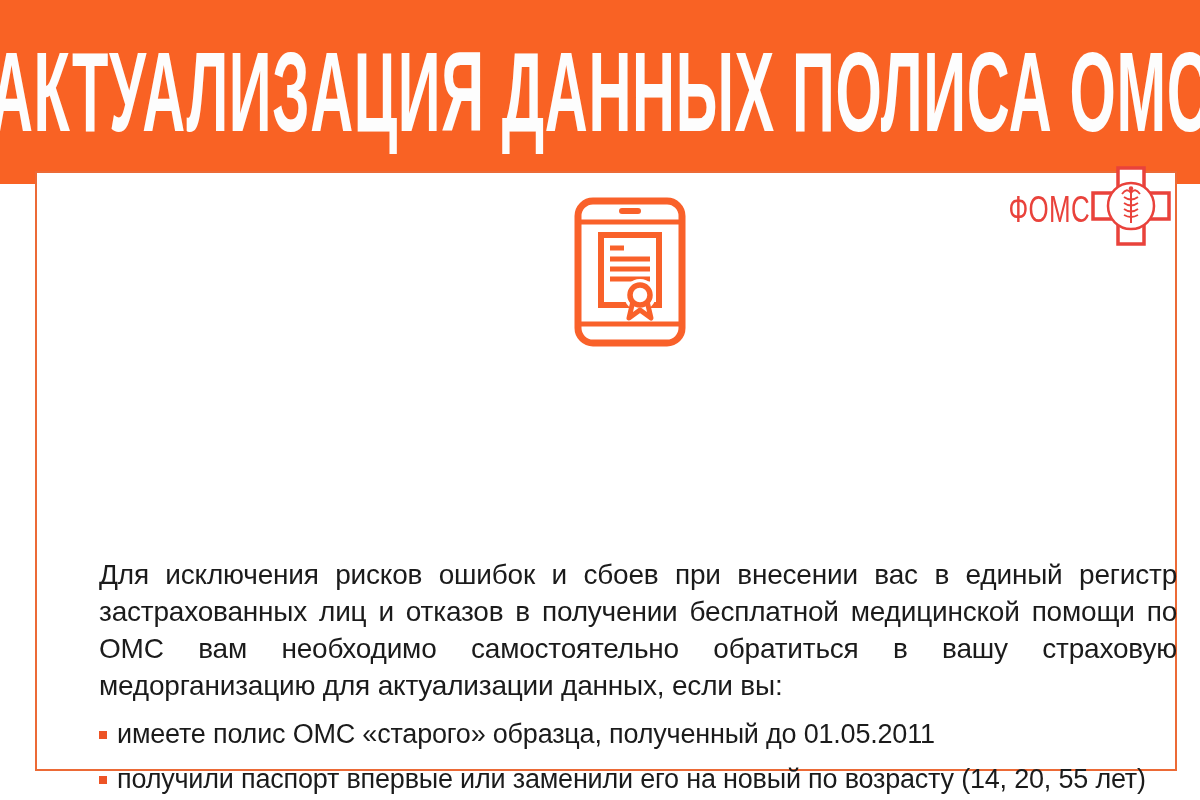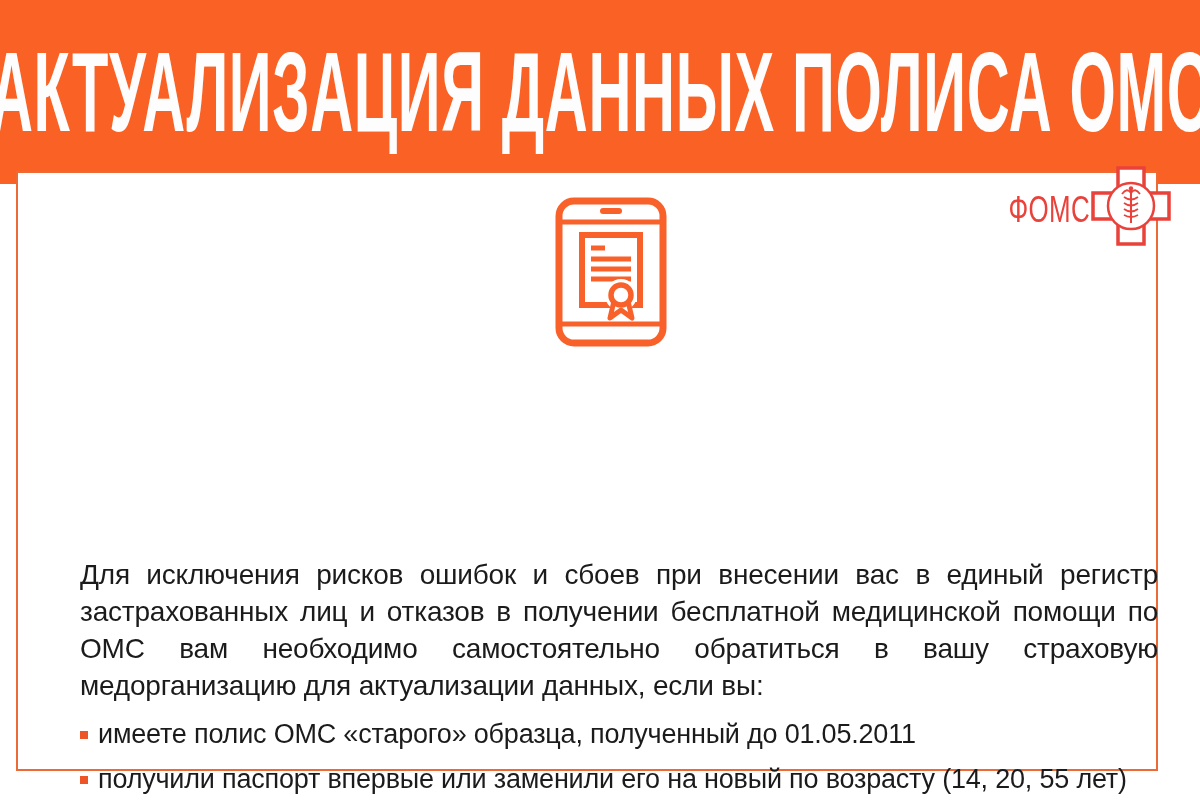--- a/index.html
+++ b/index.html
@@ -30,21 +30,21 @@
     font-size: 96px;
     white-space: nowrap;
     letter-spacing: 1px;
     transform: scale(0.62, 1.18);
     transform-origin: center center;
   }
 
   
   .card {
     position: absolute;
-    left: 16px; top: 171px;
+    left: 35px; top: 171px;
     width: 1142px; height: 600px;
     box-sizing: border-box;
     border: 2px solid #EC6A36;
     background: #ffffff;
     padding-left: 48px;
   }
   .doc-icon-wrap {
     display: block;
     width: 112px;
     margin: 24px auto 0;

